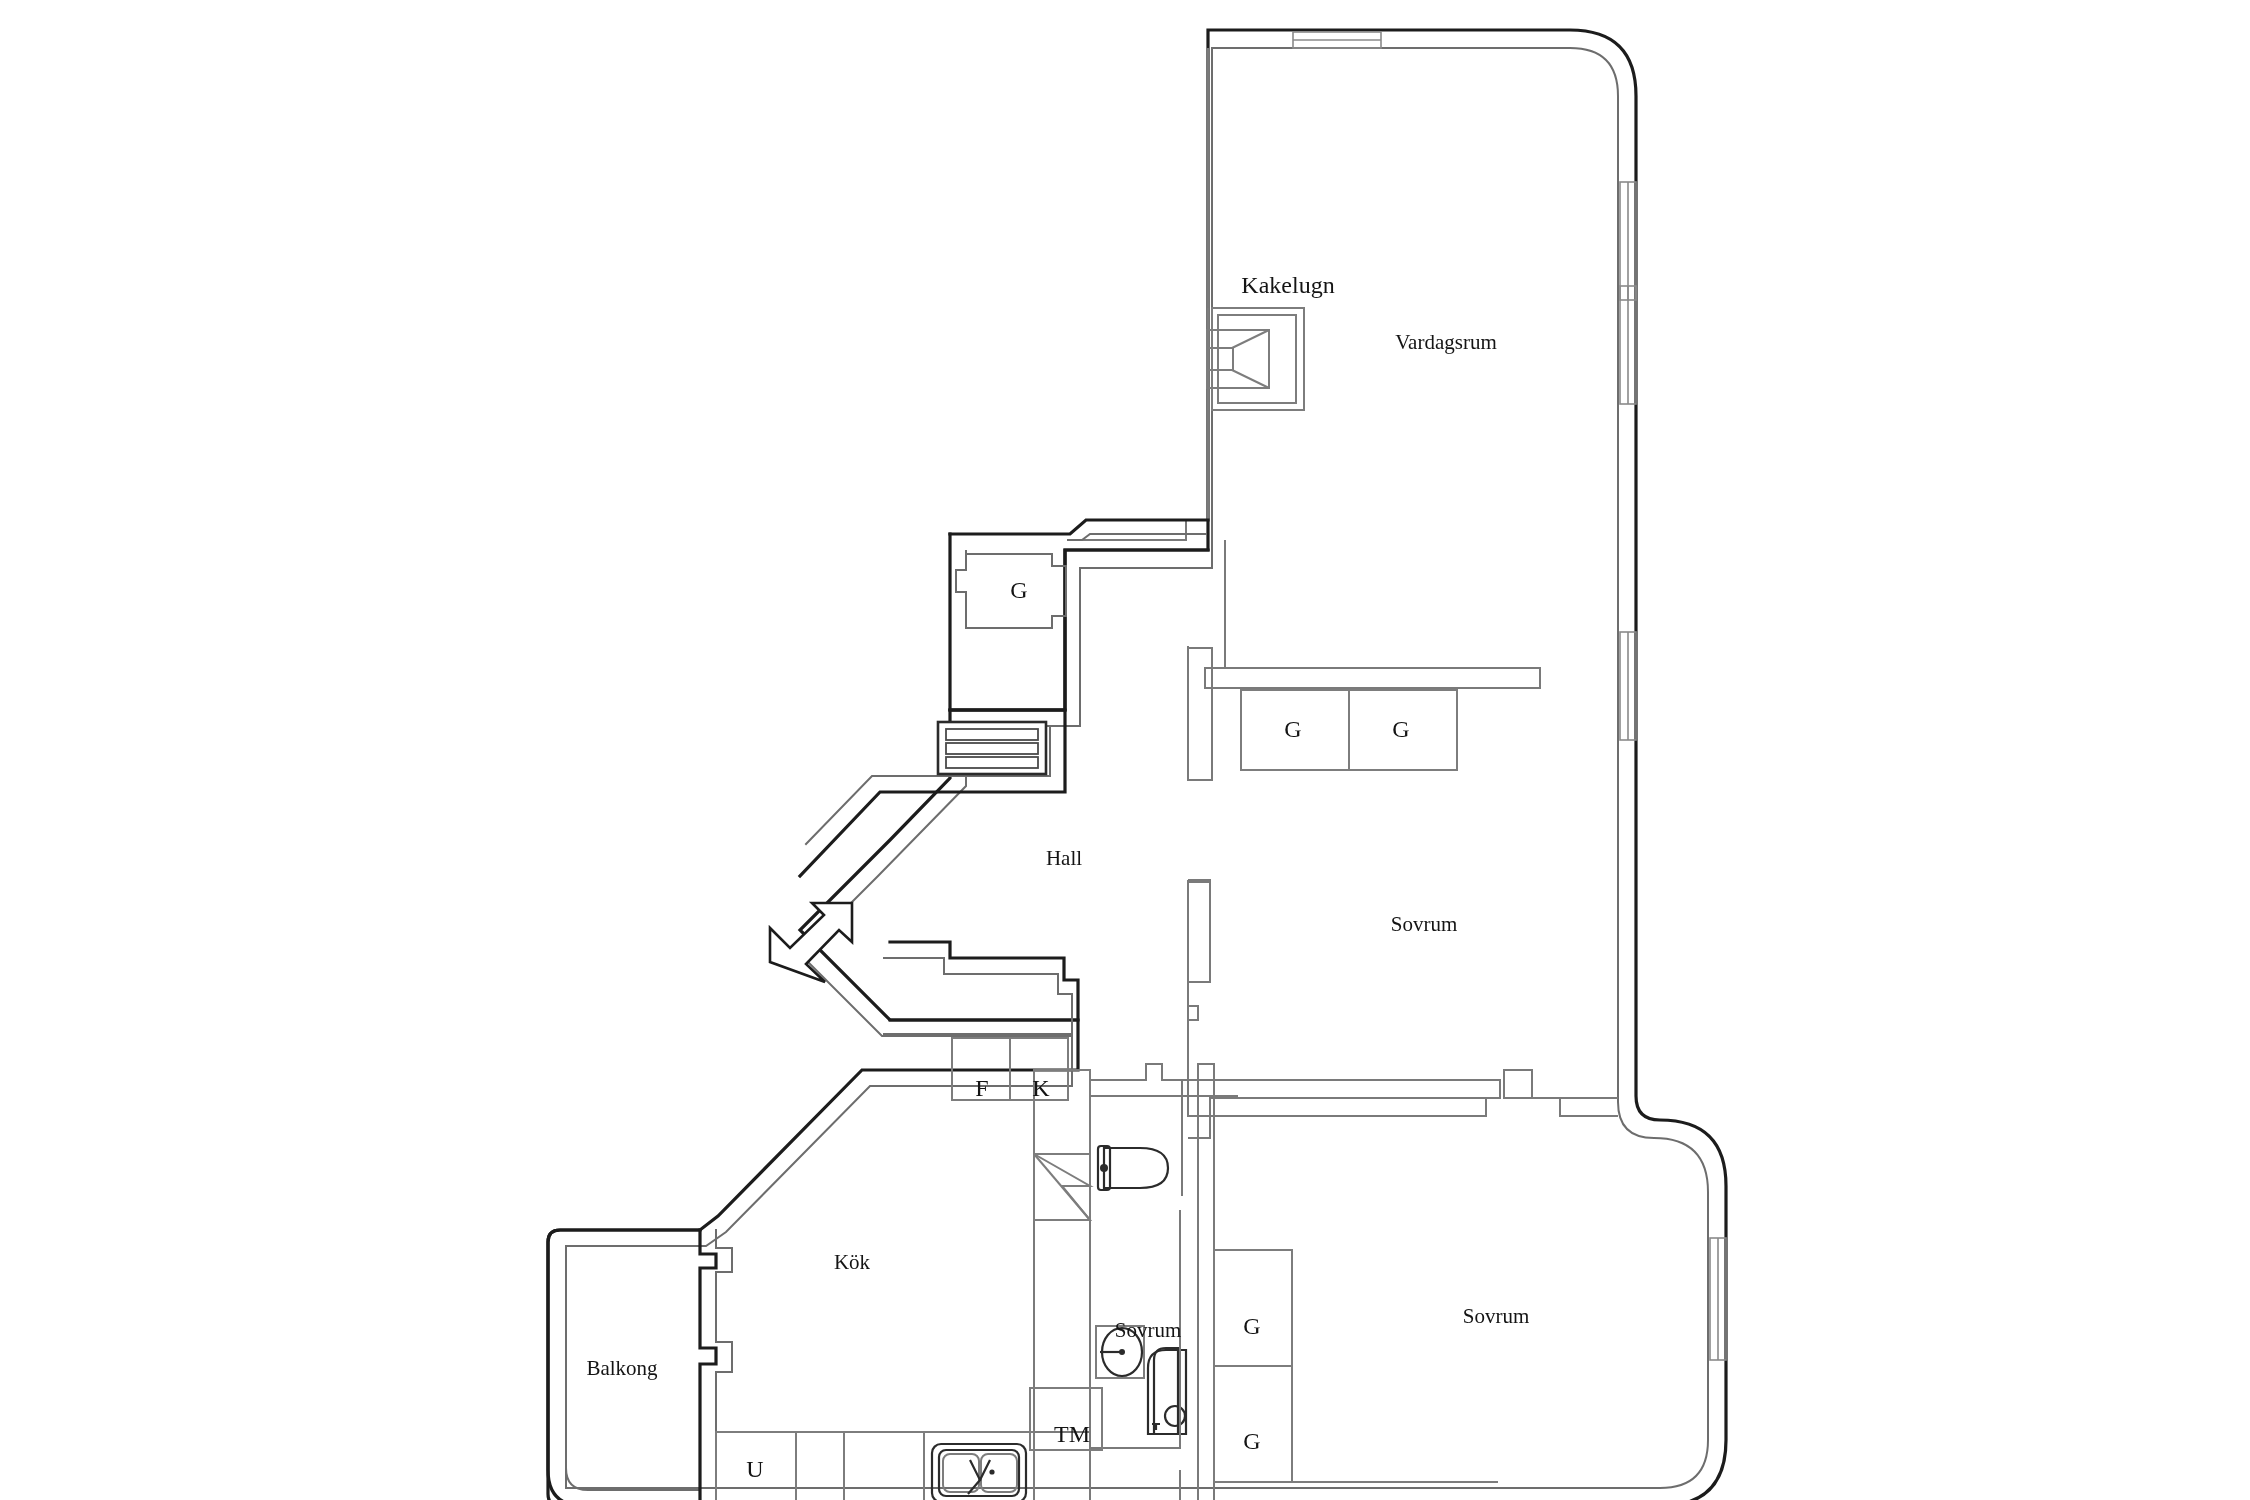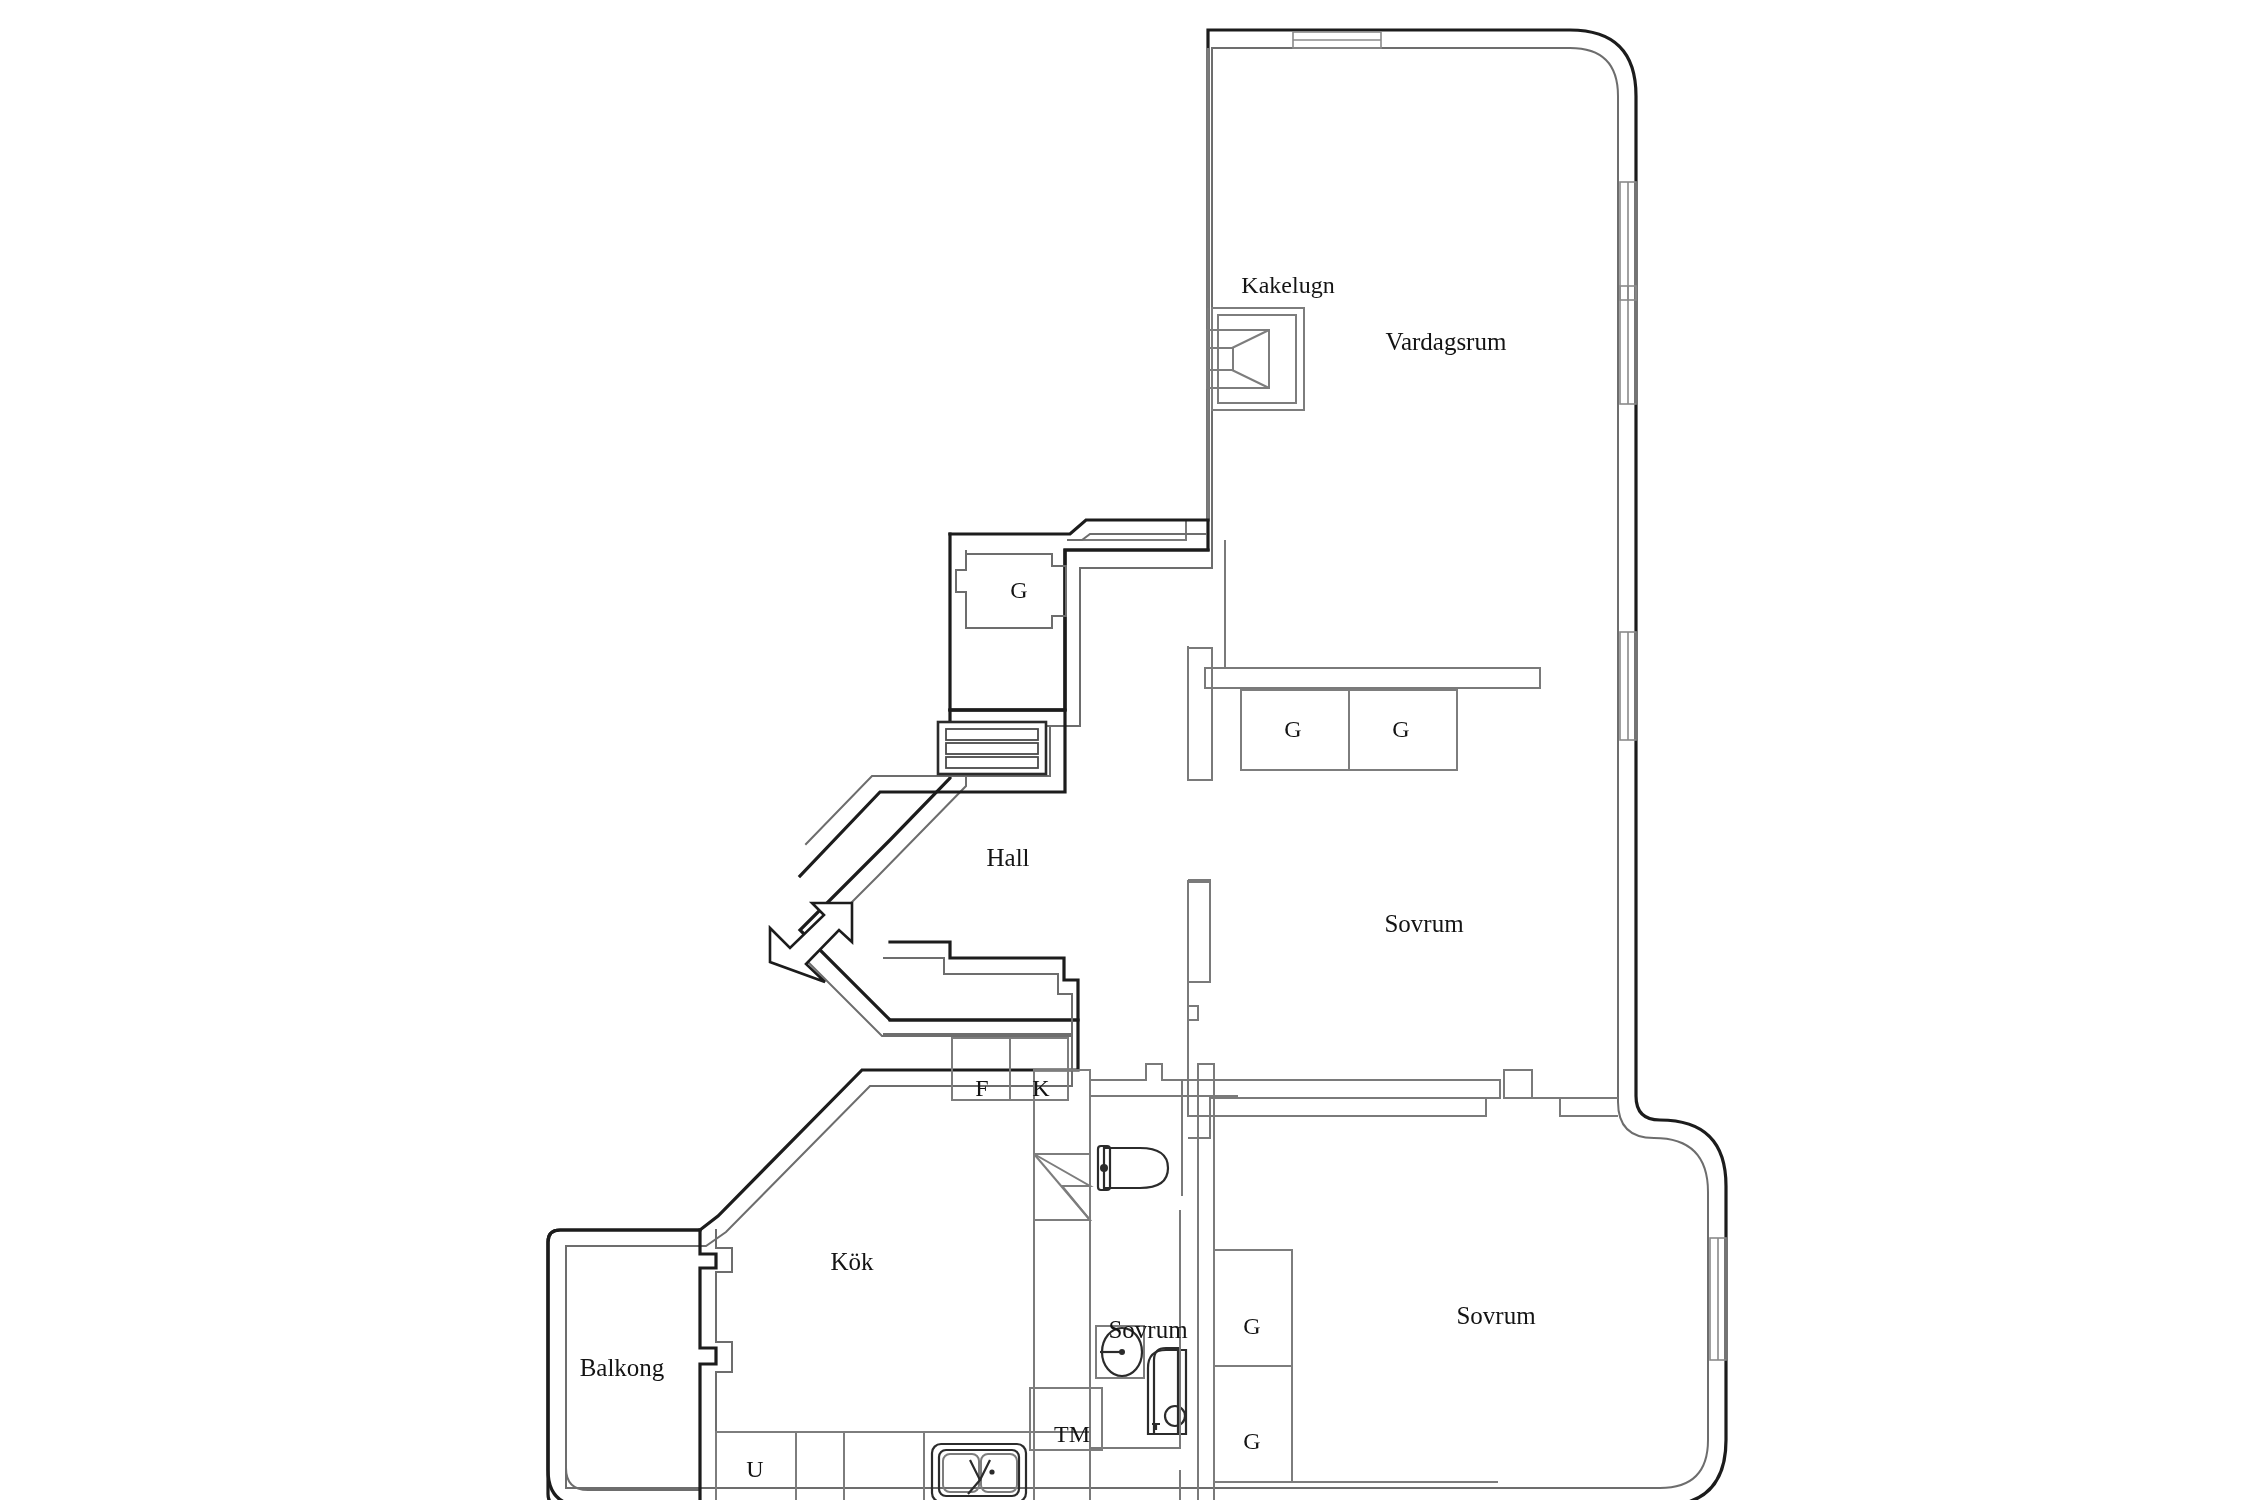--- a/index.html
+++ b/index.html
@@ -79,21 +79,21 @@
     stroke-width: 1.8;
   }
   .label {
     position: absolute;
     color: #141414;
     font-family: "Liberation Serif", "DejaVu Serif", serif;
     white-space: nowrap;
     transform: translate(-50%, -50%);
     user-select: none;
   }
-  .label-room { font-size: 25px; }
+  .label-room { font-size: 21px; }
   .label-appl { font-size: 24px; }
   .label-stove { font-size: 24px; }
 </style>
 </head>
 <body>
 
 <div id="floorplan-root">
 
   <svg id="plan-svg" viewBox="0 0 2250 1500">
 
@@ -427,21 +427,21 @@
   <div class="label label-stove" style="left:1288px; top:265px;">Kakelugn</div>
 
   <div class="label label-room" style="left:1446px; top:322px;">Vardagsrum</div>
 
   <div class="label label-appl" style="left:1019px; top:570px;">G</div>
 
   <div class="label label-appl" style="left:1293px; top:709px;">G</div>
 
   <div class="label label-appl" style="left:1401px; top:709px;">G</div>
 
-  <div class="label label-room" style="left:1008px; top:838px;">Hall</div>
+  <div class="label label-room" style="left:1064px; top:838px;">Hall</div>
 
   <div class="label label-room" style="left:1424px; top:904px;">Sovrum</div>
 
   <div class="label label-appl" style="left:982px; top:1068px;">F</div>
 
   <div class="label label-appl" style="left:1041px; top:1068px;">K</div>
 
   <div class="label label-room" style="left:852px; top:1242px;">Kök</div>
 
   <div class="label label-room" style="left:1148px; top:1310px;">Sovrum</div>

